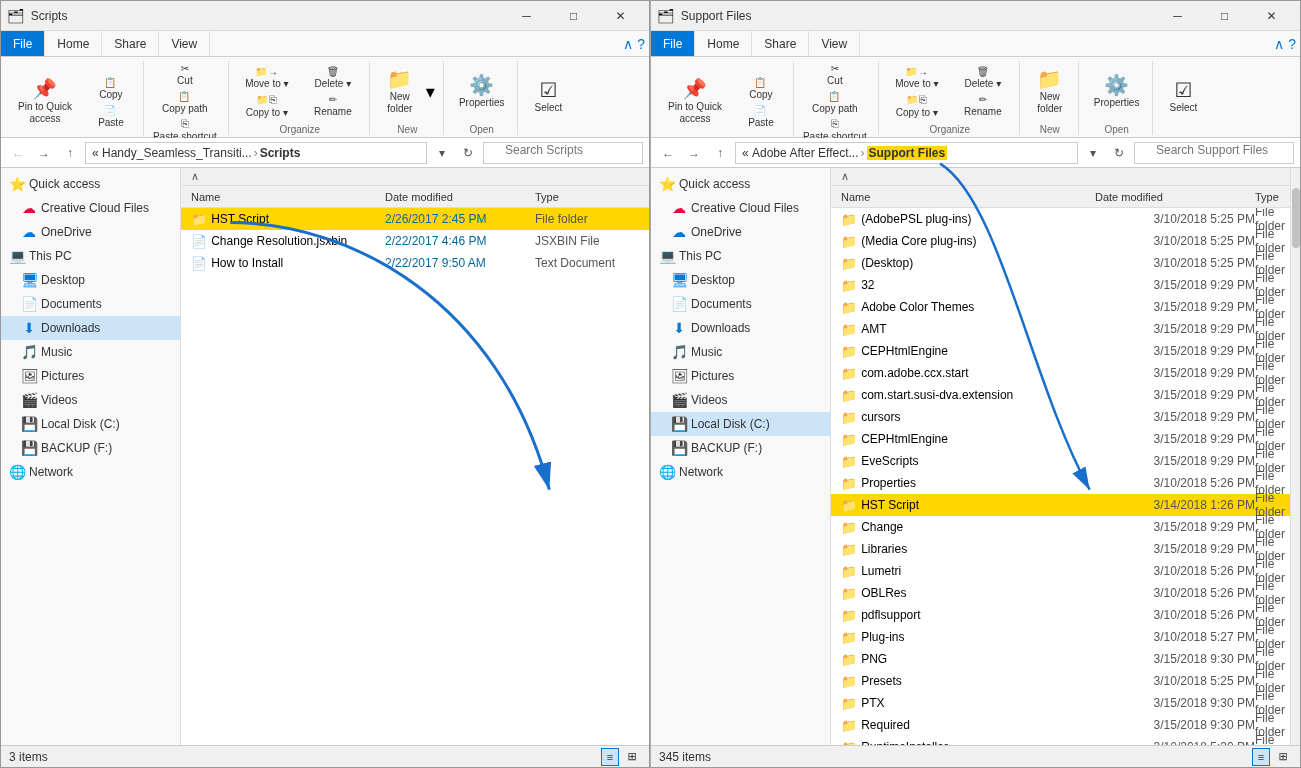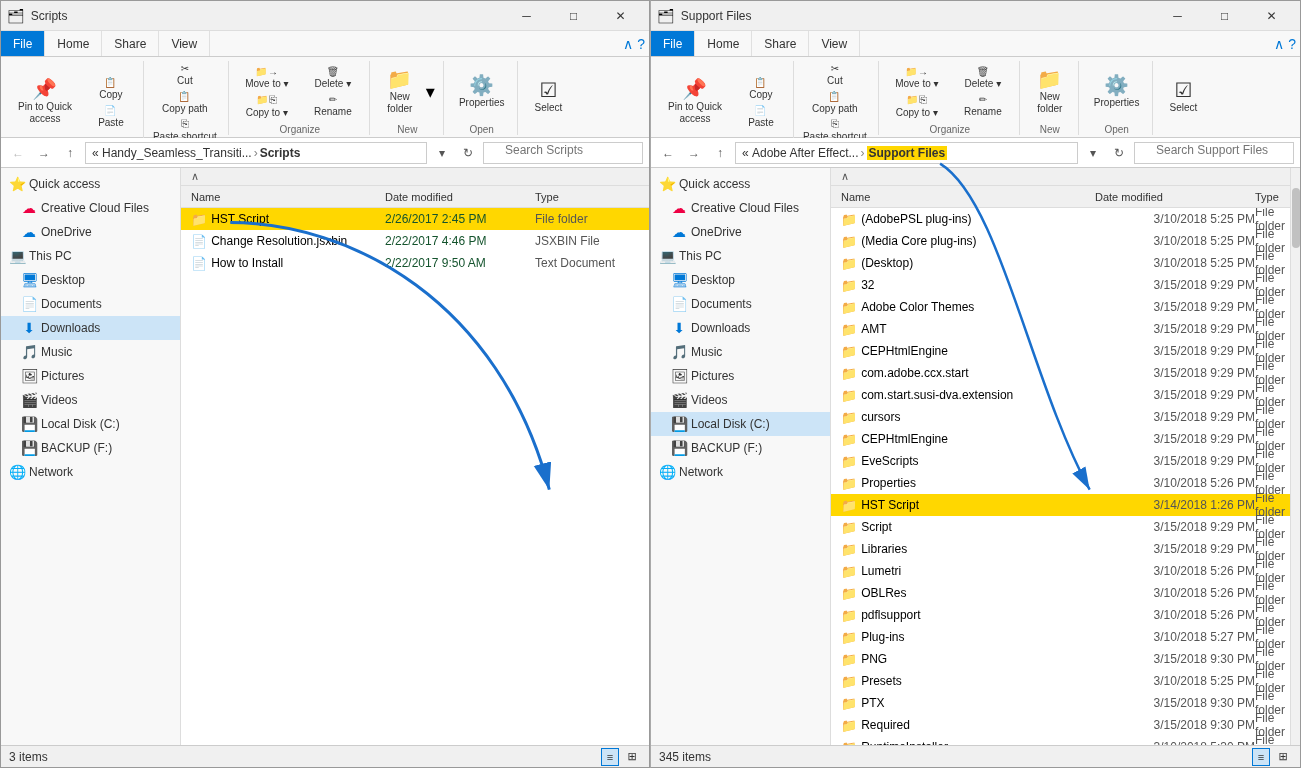--- a/index.html
+++ b/index.html
@@ -220,21 +220,21 @@
     .file-row.selected { background: #ffd700; }
     .file-row-name {
       width: 200px;
       display: flex;
       align-items: center;
       gap: 4px;
       padding-left: 6px;
       white-space: nowrap;
       overflow: hidden;
     }
-    .file-row-date { width: 150px; color: #14532d; }
+    .file-row-date { width: 150px; color: #0369a1; }
     .file-row-type { flex: 1; color: #555; }
     .file-icon { font-size: 13px; }
 
     
     .status-bar {
       height: 22px;
       background: #f0f0f0;
       border-top: 1px solid #ccc;
       display: flex;
       align-items: center;
@@ -862,21 +862,21 @@
               <div class="file-row-name-r">
                 <span class="file-icon">📁</span>
                 <span>HST Script</span>
               </div>
               <div class="file-row-date-r">3/14/2018 1:26 PM</div>
               <div class="file-row-type-r">File folder</div>
             </div>
           <div class="file-row">
               <div class="file-row-name-r">
                 <span class="file-icon">📁</span>
-                <span>Script</span>
+                <span>Change</span>
               </div>
               <div class="file-row-date-r">3/15/2018 9:29 PM</div>
               <div class="file-row-type-r">File folder</div>
             </div>
           <div class="file-row">
               <div class="file-row-name-r">
                 <span class="file-icon">📁</span>
                 <span>Libraries</span>
               </div>
               <div class="file-row-date-r">3/15/2018 9:29 PM</div>

